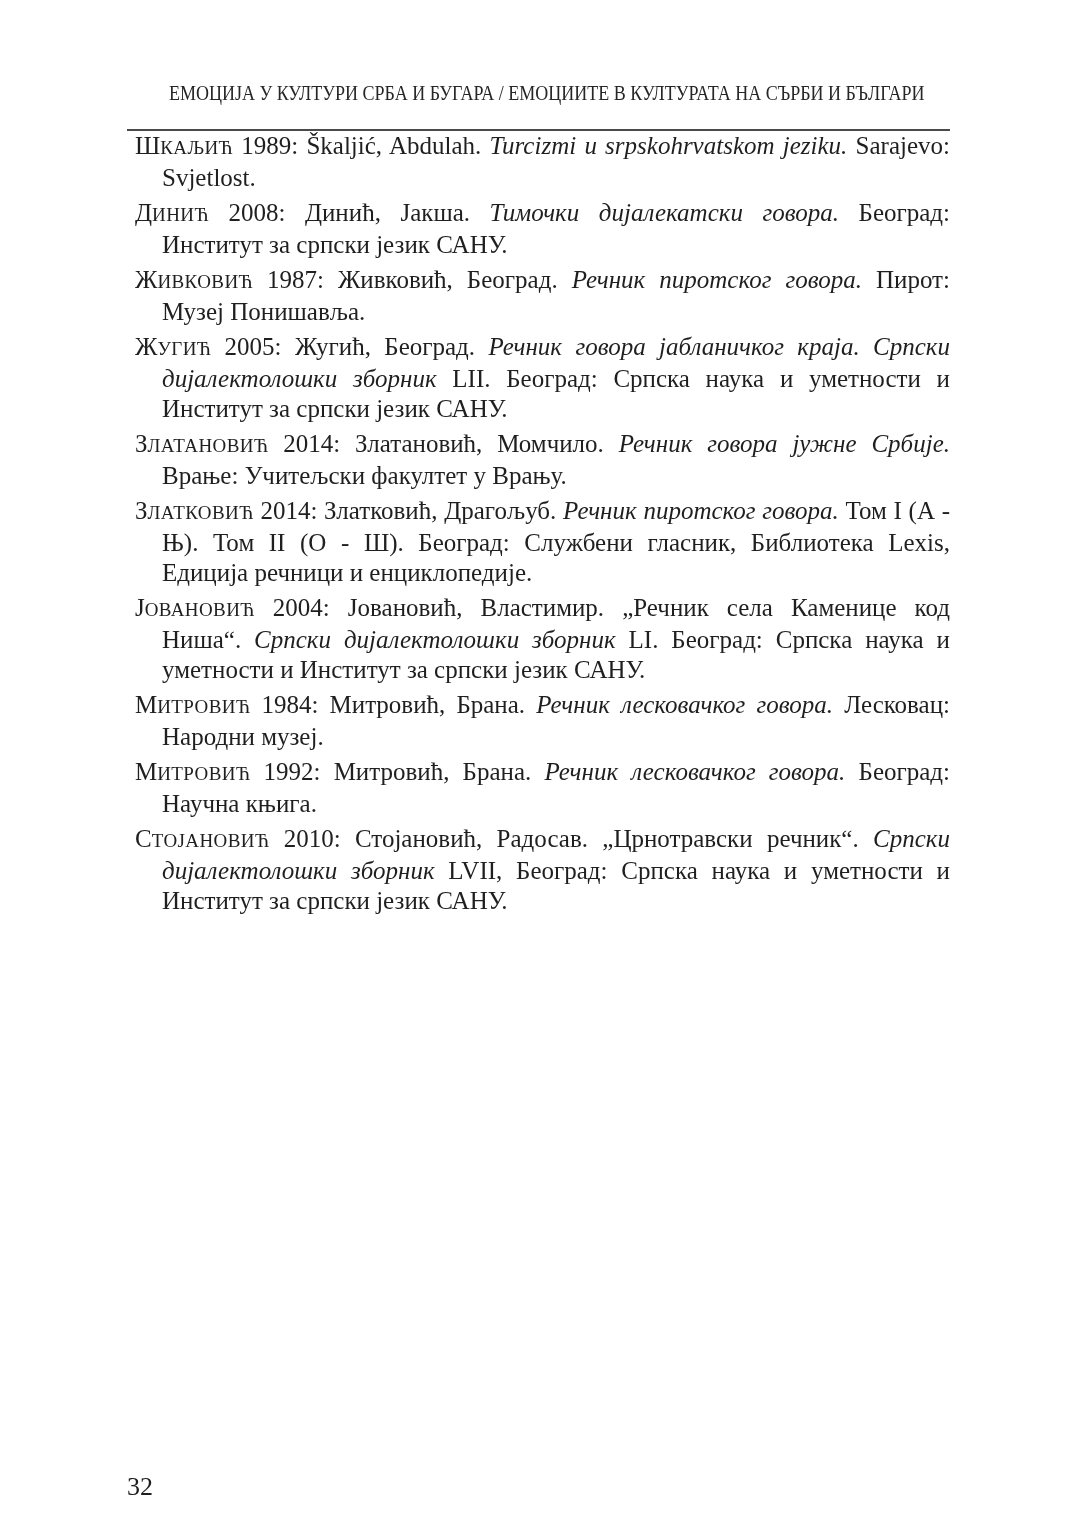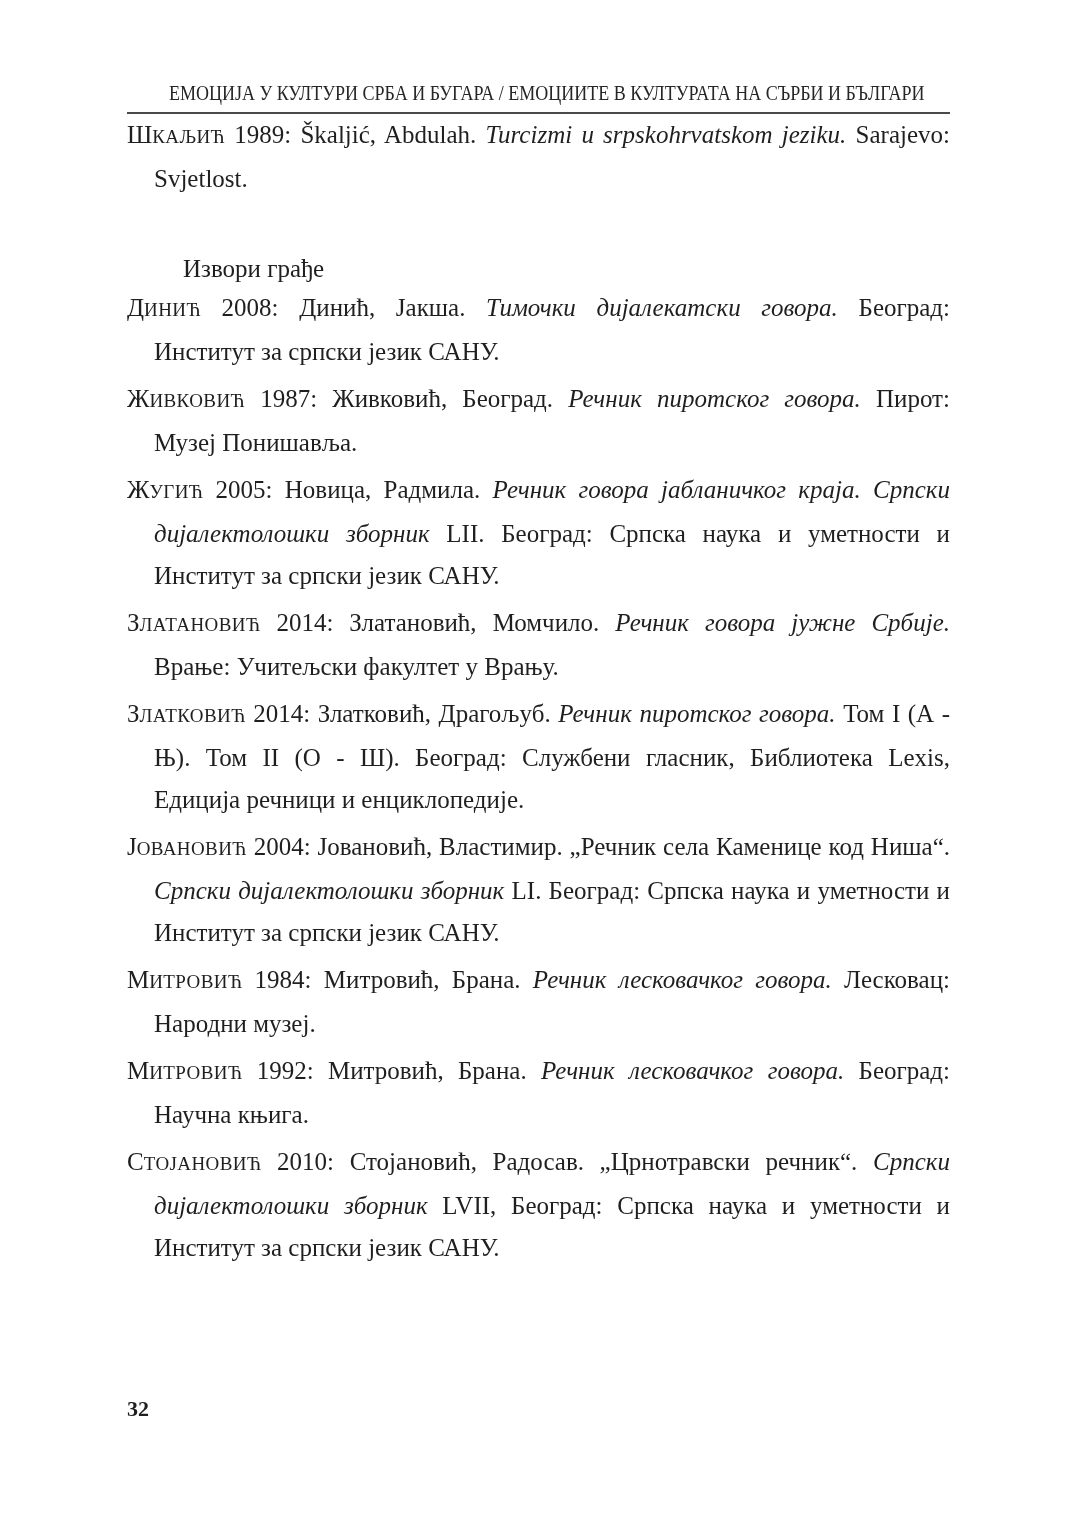--- a/index.html
+++ b/index.html
@@ -17,83 +17,81 @@
     position: absolute;
     left: 127px;
     top: 82px;
     width: 823px;
   }
   .running-header {
     text-align: center;
     white-space: nowrap;
     font-size: 20px;
     color: #262626;
-    padding-bottom: 7px;
+    padding-bottom: 24px;
     border-bottom: 2px solid #4a4a4a;
   }
   .running-header .rh-text {
     display: inline-block;
     transform: scaleX(0.9);
     transform-origin: center;
   }
   .section-label {
     margin: 12px 0 0 56px;
     font-size: 25px;
     line-height: 33px;
   }
   .sources-heading {
     margin: 52px 0 2px 56px;
     font-size: 25px;
     line-height: 33px;
   }
   .entries p.entry {
-    margin: 0 0 5px 0;
+    margin: 0 0 5px 8px;
     font-size: 25px;
-    line-height: 42px;
+    line-height: 30px;
     text-align: justify;
     padding-left: 27px;
     text-indent: -27px;
     hyphens: none;
   }
   .seg-i { font-style: italic; }
   .seg-sc .sc-first { font-size: 25px; }
   .seg-sc .sc-rest {
     font-size: 19px;
     text-transform: uppercase;
     letter-spacing: 0.4px;
   }
   .page-number {
     position: absolute;
     left: 127px;
-    top: 1396px;
-    font-size: 22px;
-    font-weight: bold;
+    top: 1472px;
+    font-size: 26px;
   }
 </style>
 </head>
 <body>
 
 <div class="page">
   <div class="content">
 
     <div class="running-header">
       <span class="rh-text">ЕМОЦИЈА У КУЛТУРИ СРБА И БУГАРА / ЕМОЦИИТЕ В КУЛТУРАТА НА СЪРБИ И БЪЛГАРИ</span>
     </div>
 
 
     <div class="entries">
         <p class="entry"><span class="seg-sc"><span class="sc-first">Ш</span><span class="sc-rest">каљић</span></span><span class="seg-n"> 1989: Škaljić, Abdulah. </span><span class="seg-i">Turcizmi u srpskohrvatskom jeziku.</span><span class="seg-n"> Sarajevo: Svjetlost.</span></p>
       </div>
 
-    <div class="sources-heading">Извори грађе</div>
 
     <div class="entries">
         <p class="entry"><span class="seg-sc"><span class="sc-first">Д</span><span class="sc-rest">инић</span></span><span class="seg-n"> 2008: Динић, Јакша. </span><span class="seg-i">Тимочки дијалекатски говора.</span><span class="seg-n"> Београд: Институт за српски језик САНУ.</span></p>
         <p class="entry"><span class="seg-sc"><span class="sc-first">Ж</span><span class="sc-rest">ивковић</span></span><span class="seg-n"> 1987: Живковић, Београд. </span><span class="seg-i">Речник пиротског говора.</span><span class="seg-n"> Пирот: Музеј Понишавља.</span></p>
-        <p class="entry"><span class="seg-sc"><span class="sc-first">Ж</span><span class="sc-rest">угић</span></span><span class="seg-n"> 2005: Новица, Радмила. </span><span class="seg-i">Речник говора јабланичког краја. Српски дијалектолошки зборник</span><span class="seg-n"> LII. Београд: Српска наука и уметности и Институт за српски језик САНУ.</span></p>
+        <p class="entry"><span class="seg-sc"><span class="sc-first">Ж</span><span class="sc-rest">угић</span></span><span class="seg-n"> 2005: Жугић, Београд. </span><span class="seg-i">Речник говора јабланичког краја. Српски дијалектолошки зборник</span><span class="seg-n"> LII. Београд: Српска наука и уметности и Институт за српски језик САНУ.</span></p>
         <p class="entry"><span class="seg-sc"><span class="sc-first">З</span><span class="sc-rest">латановић</span></span><span class="seg-n"> 2014: Златановић, Момчило. </span><span class="seg-i">Речник говора јужне Србије.</span><span class="seg-n"> Врање: Учитељски факултет у Врању.</span></p>
         <p class="entry"><span class="seg-sc"><span class="sc-first">З</span><span class="sc-rest">латковић</span></span><span class="seg-n"> 2014: Златковић, Драгољуб. </span><span class="seg-i">Речник пиротског говора.</span><span class="seg-n"> Том I (А - Њ). Том II (О - Ш). Београд: Службени гласник, Библиотека Lexis, Едиција речници и енциклопедије.</span></p>
         <p class="entry"><span class="seg-sc"><span class="sc-first">Ј</span><span class="sc-rest">овановић</span></span><span class="seg-n"> 2004: Јовановић, Властимир. „Речник села Каменице код Ниша“. </span><span class="seg-i">Српски дијалектолошки зборник</span><span class="seg-n"> LI. Београд: Српска наука и уметности и Институт за српски језик САНУ.</span></p>
         <p class="entry"><span class="seg-sc"><span class="sc-first">М</span><span class="sc-rest">итровић</span></span><span class="seg-n"> 1984: Митровић, Брана. </span><span class="seg-i">Речник лесковачког говора.</span><span class="seg-n"> Лесковац: Народни музеј.</span></p>
         <p class="entry"><span class="seg-sc"><span class="sc-first">М</span><span class="sc-rest">итровић</span></span><span class="seg-n"> 1992: Митровић, Брана. </span><span class="seg-i">Речник лесковачког говора.</span><span class="seg-n"> Београд: Научна књига.</span></p>
         <p class="entry"><span class="seg-sc"><span class="sc-first">С</span><span class="sc-rest">тојановић</span></span><span class="seg-n"> 2010: Стојановић, Радосав. „Црнотравски речник“. </span><span class="seg-i">Српски дијалектолошки зборник</span><span class="seg-n"> LVII, Београд: Српска наука и уметности и Институт за српски језик САНУ.</span></p>
       </div>
 
   </div>
 

